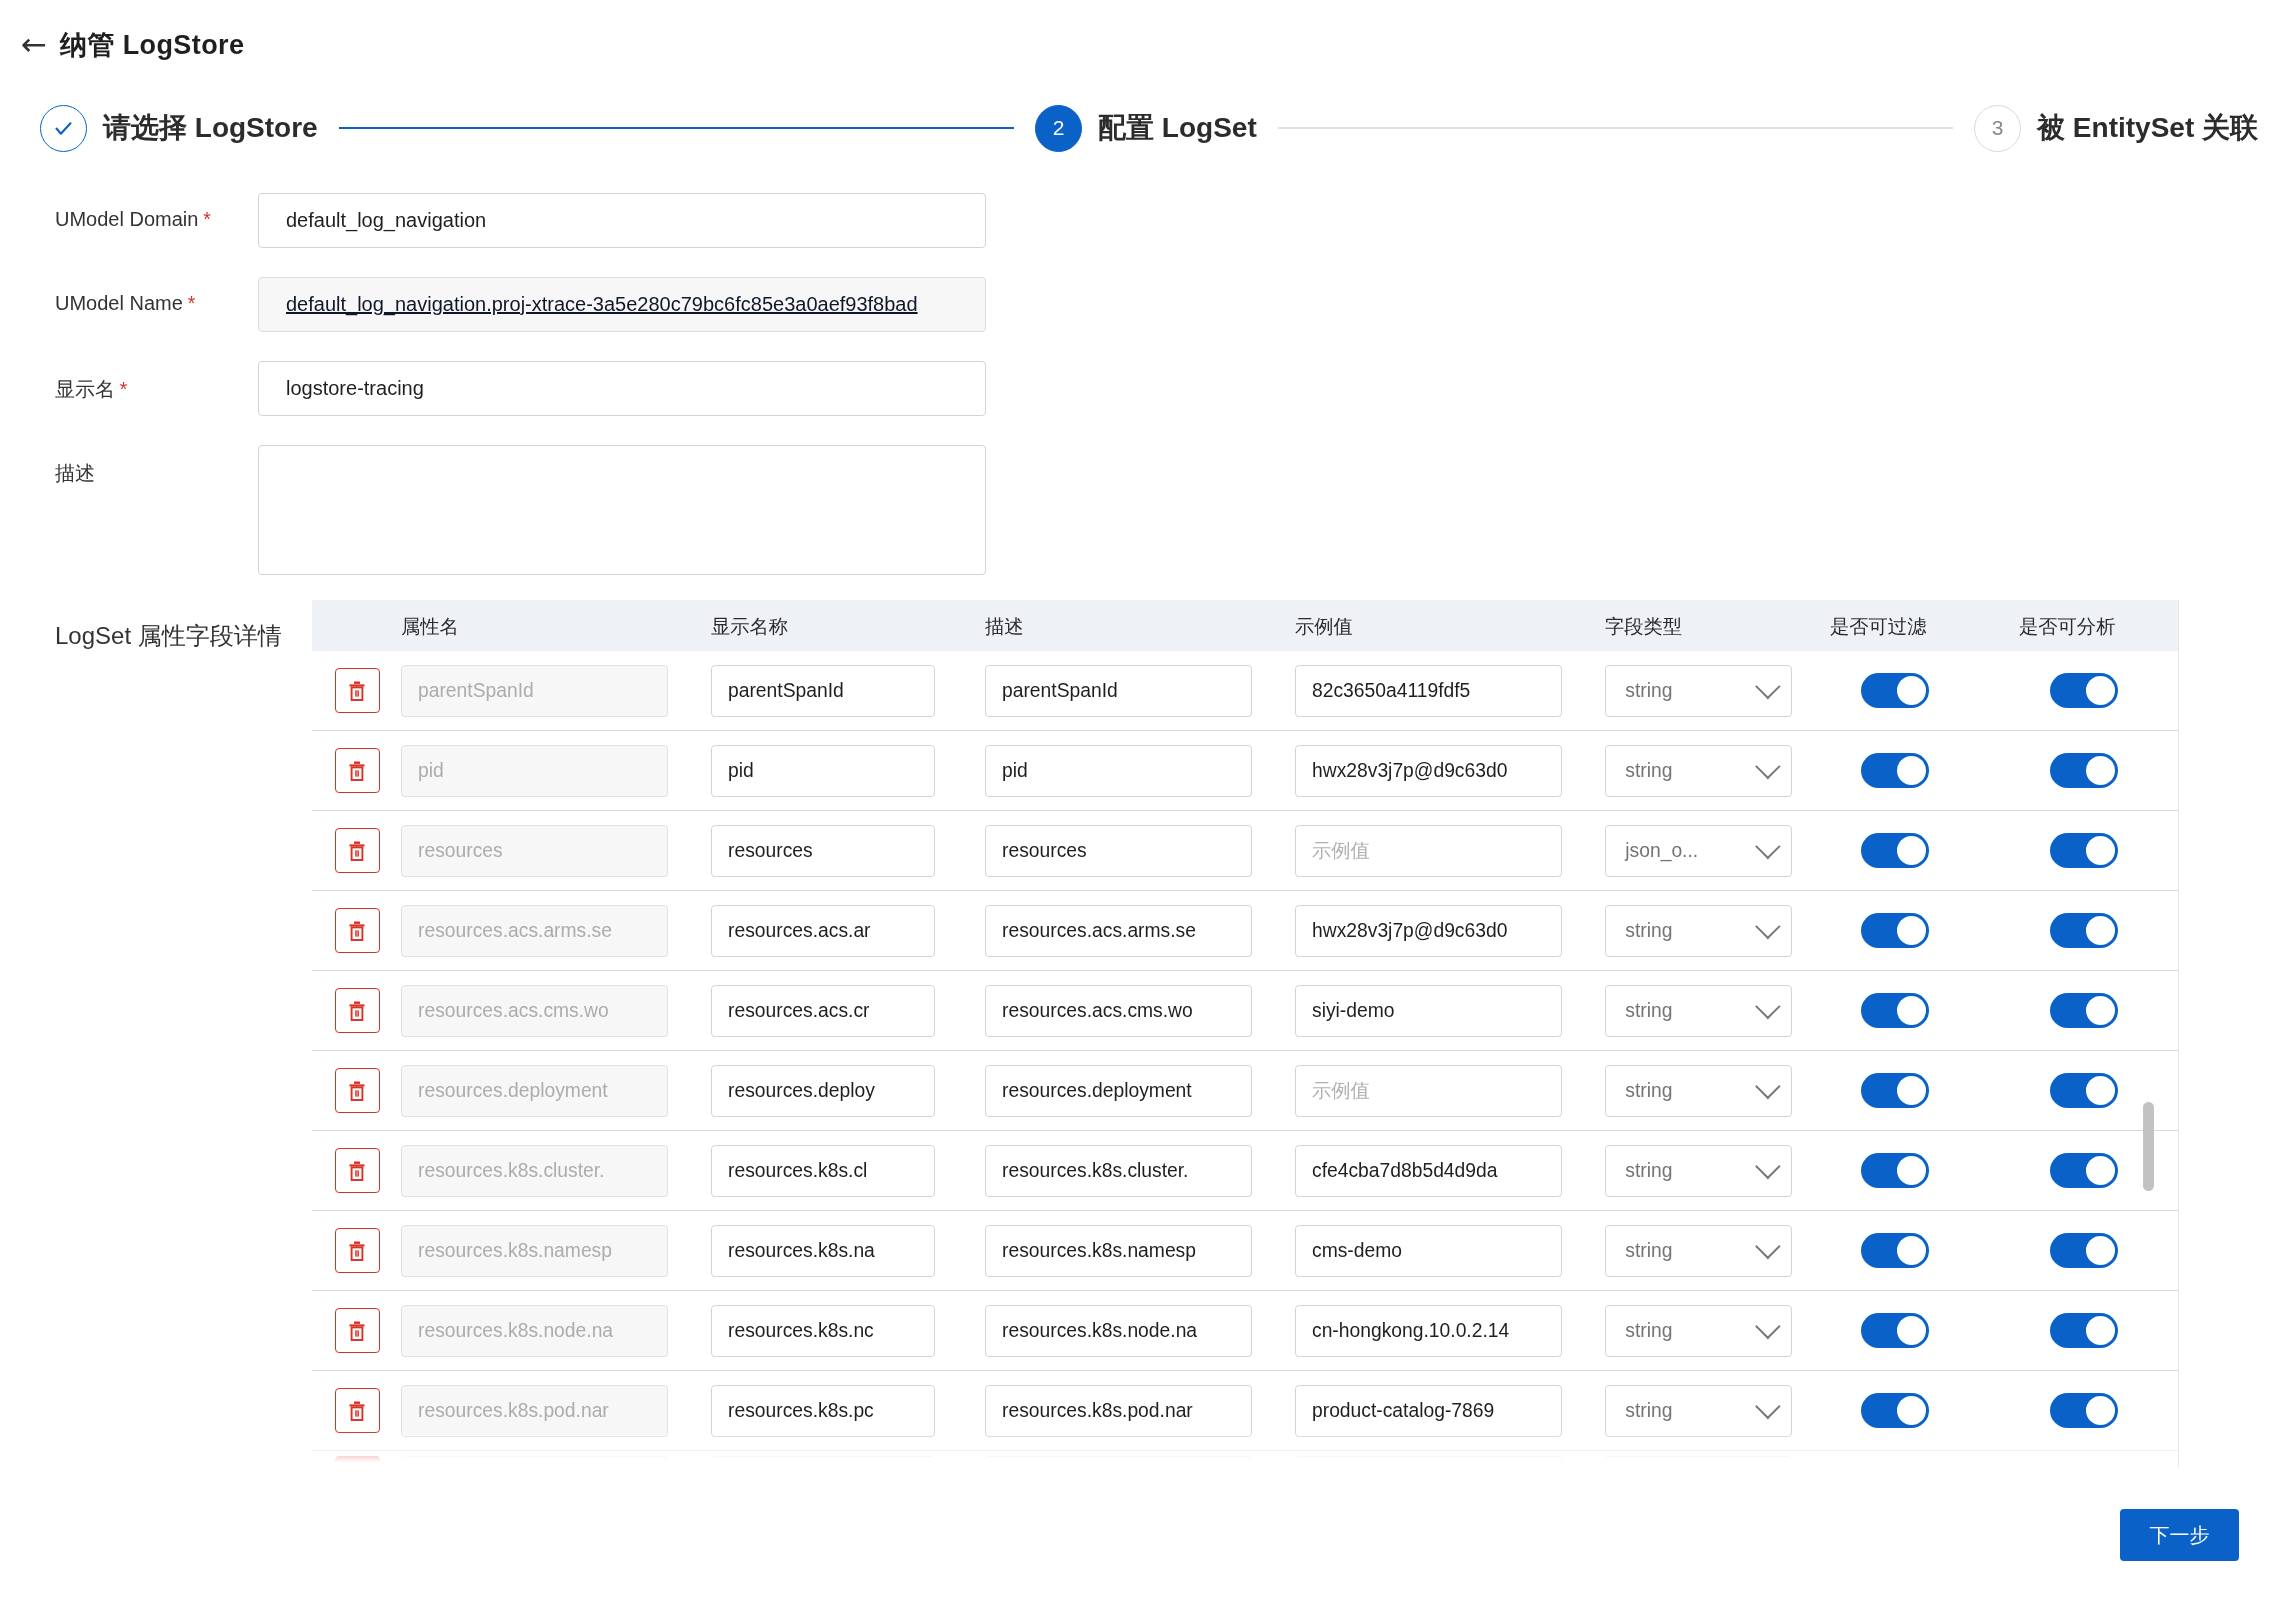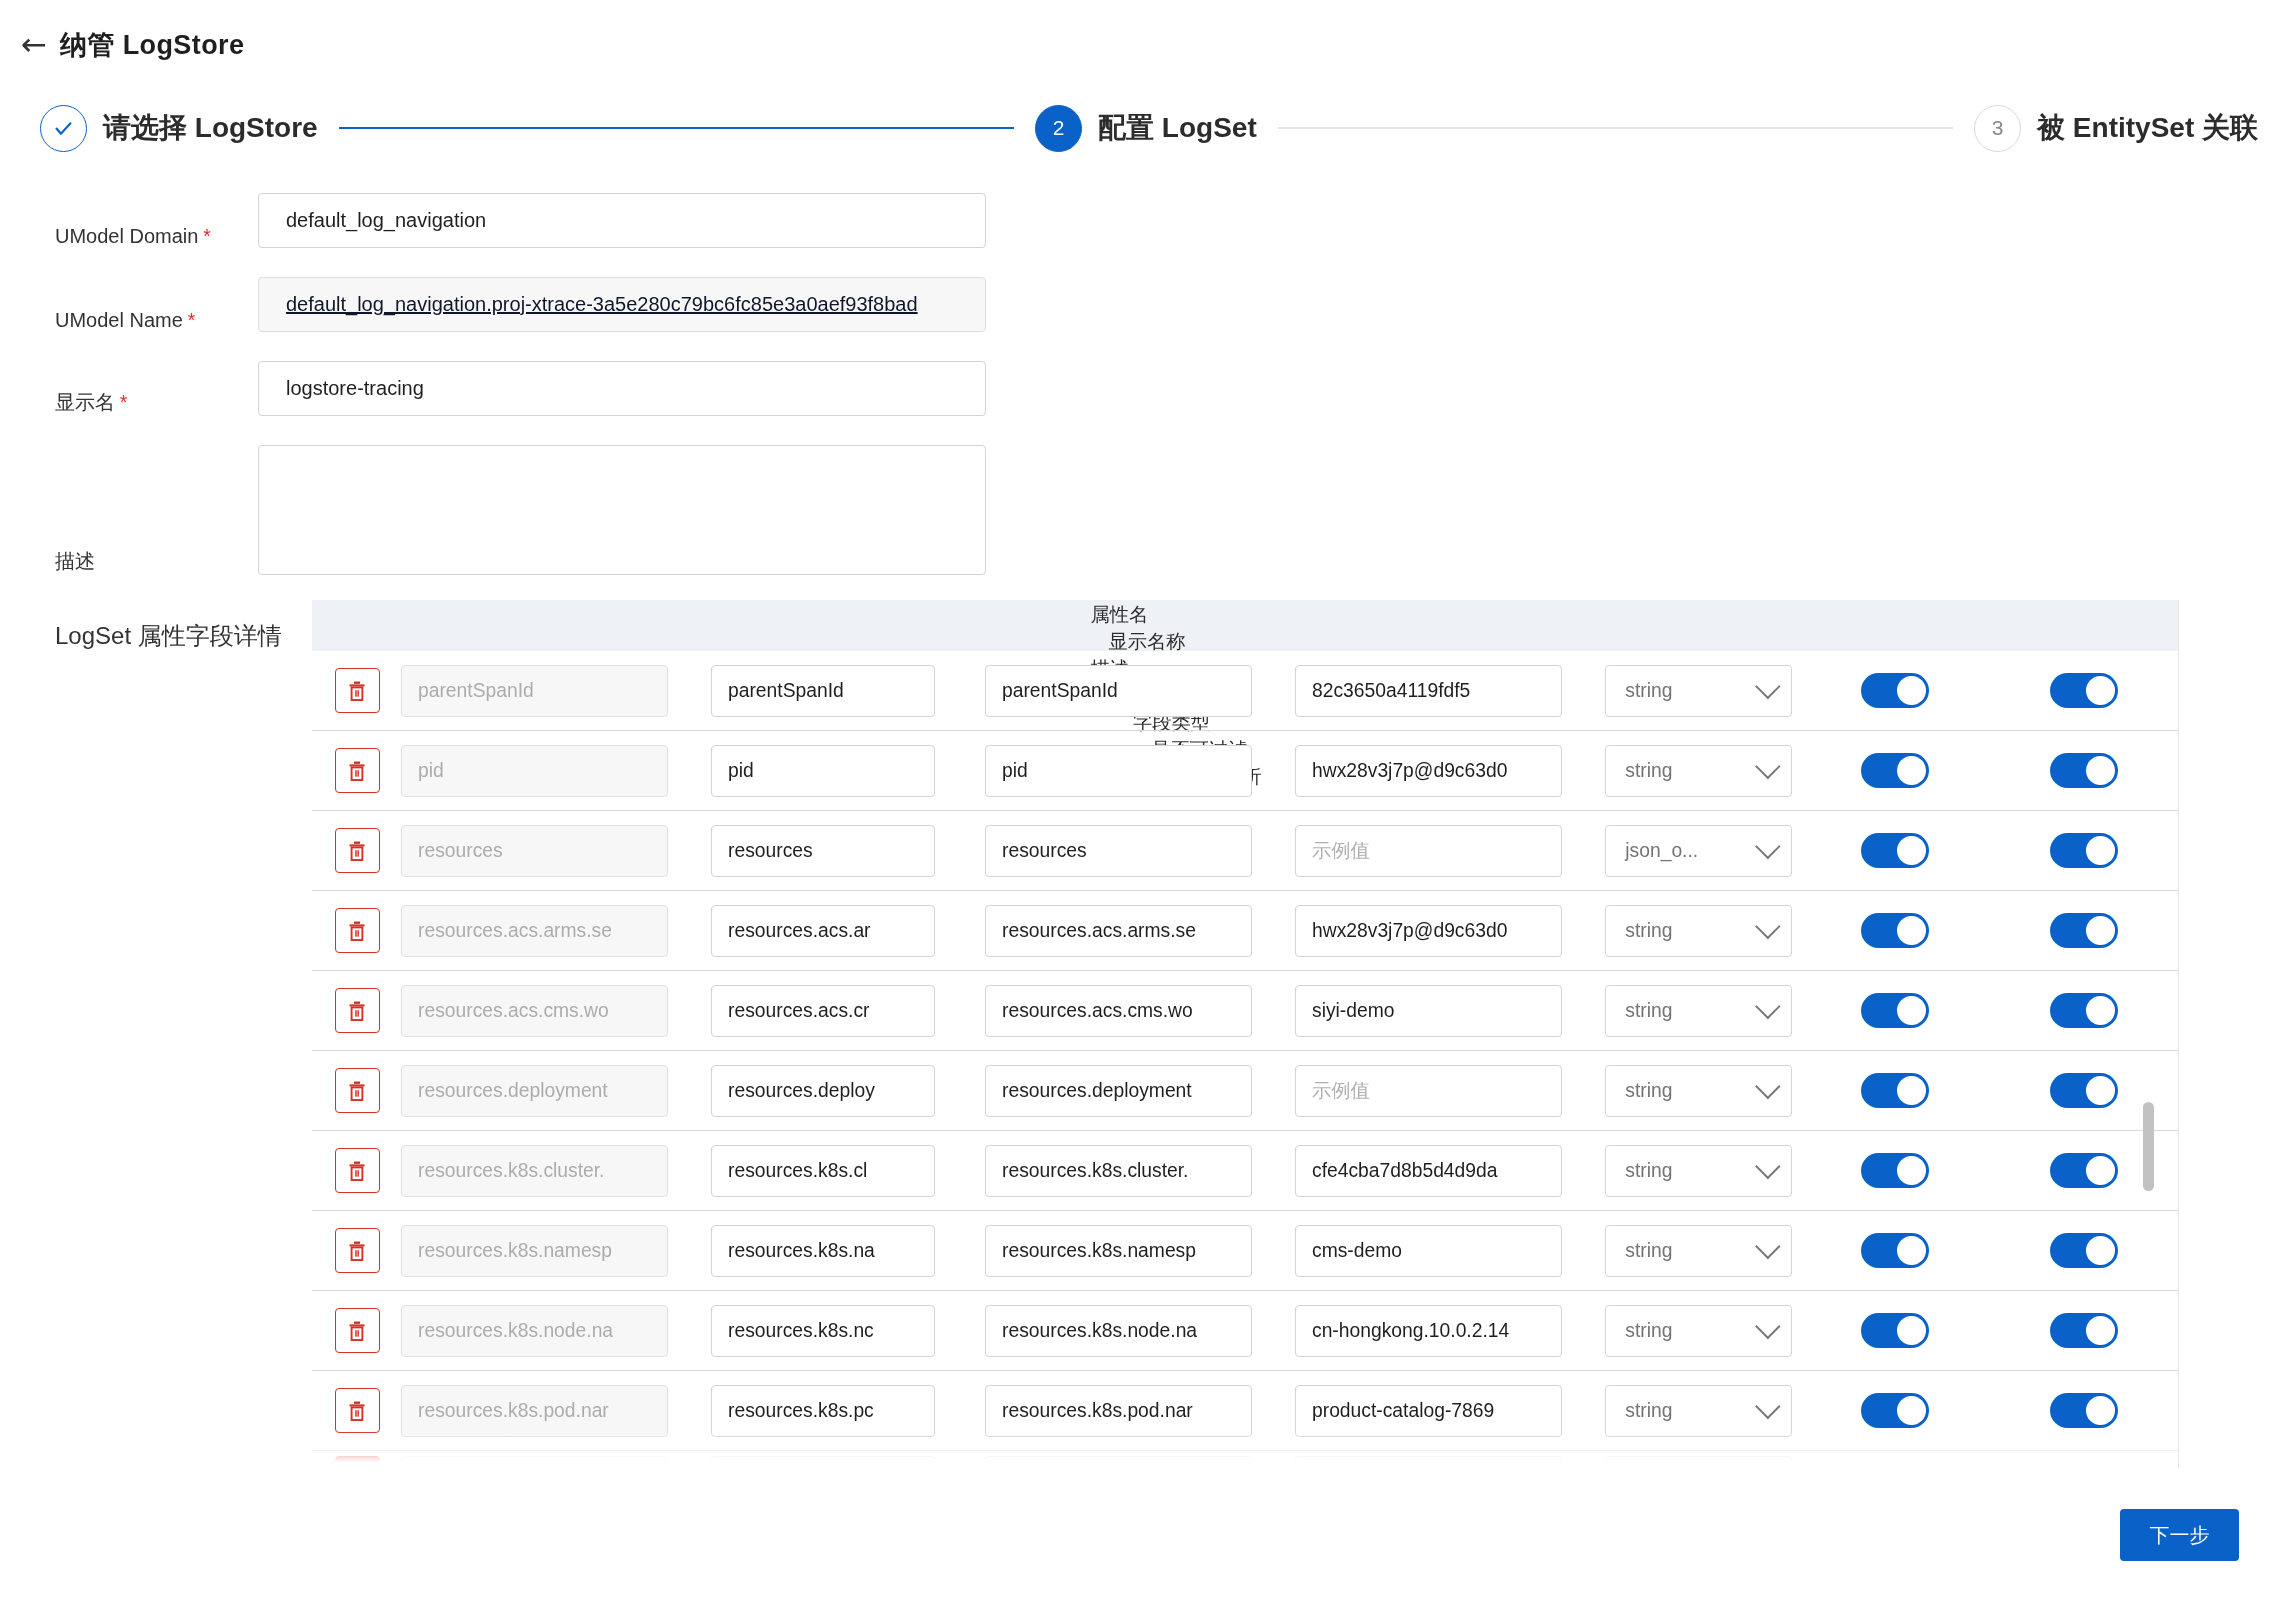--- a/index.html
+++ b/index.html
@@ -40,21 +40,21 @@
   .step-circle.active { background: #0a62c9; color: #fff; border: 1.6px solid #0a62c9; }
   .step-circle.todo { border: 1.6px solid #d9d9d9; color: #888; background:#fff; }
   .step-label { font-size: 28px; font-weight: bold; color:#2c2c2c; margin-left: 16px; white-space: nowrap; }
   .step-line { height: 1.6px; flex: 1 1 auto; margin: 0 21px; }
   .step-line.filled { background: #0a62c9; }
   .step-line.empty  { background: #e3e3e3; }
   .steps-inner { display:flex; align-items:center; width: 2295px; padding: 0 37px 0 40px; }
 
   
   .form { position: absolute; left: 0; top: 193px; width: 1079px; }
-  .form-row { display: flex; align-items: flex-end; margin-bottom: 29px; }
+  .form-row { display: flex; align-items: flex-start; margin-bottom: 29px; }
   .form-label {
     width: 258px; padding-top: 14.5px; padding-left: 55px;
     font-size: 20px; color: #333; white-space: nowrap;
   }
   .req { color: #d93026; margin-left: 4.8px; font-size: 19.3px; }
   .field {
     width: 728px; height: 55px; border: 0.8px solid #d4d4d4; border-radius: 4px;
     background: #fff; font-size: 20px; color: #1f1f1f; padding: 0 27px;
     display: flex; align-items: center; overflow: hidden; white-space: nowrap;
   }
@@ -66,21 +66,21 @@
     position: absolute; left: 55px; top: 620px; font-size: 24px; color: #333; white-space: nowrap;
   }
   .table-wrap {
     position: absolute; left: 312px; top: 600px;
     width: 1867px; height: 868px;
     background: #fff; overflow: hidden;
     border-top: 0.8px solid #eef1f5;
   }
   .thead {
     display: flex; align-items: center; height: 50px;
-    background: #eef1f6; color: #2b2b2b; font-size: 19.3px; flex-direction: column;
+    background: #eef1f6; color: #2b2b2b; font-size: 19.3px;
   }
   .th { flex: 0 0 auto; white-space: nowrap; }
   .th-del   { width: 89px; }
   .th-attr  { width: 310px; }
   .th-disp  { width: 274px; }
   .th-desc  { width: 310px; }
   .th-ex    { width: 310px; }
   .th-type  { width: 225px; }
   .th-filt  { width: 189px; }
   .th-anal  { width: 161px; }

